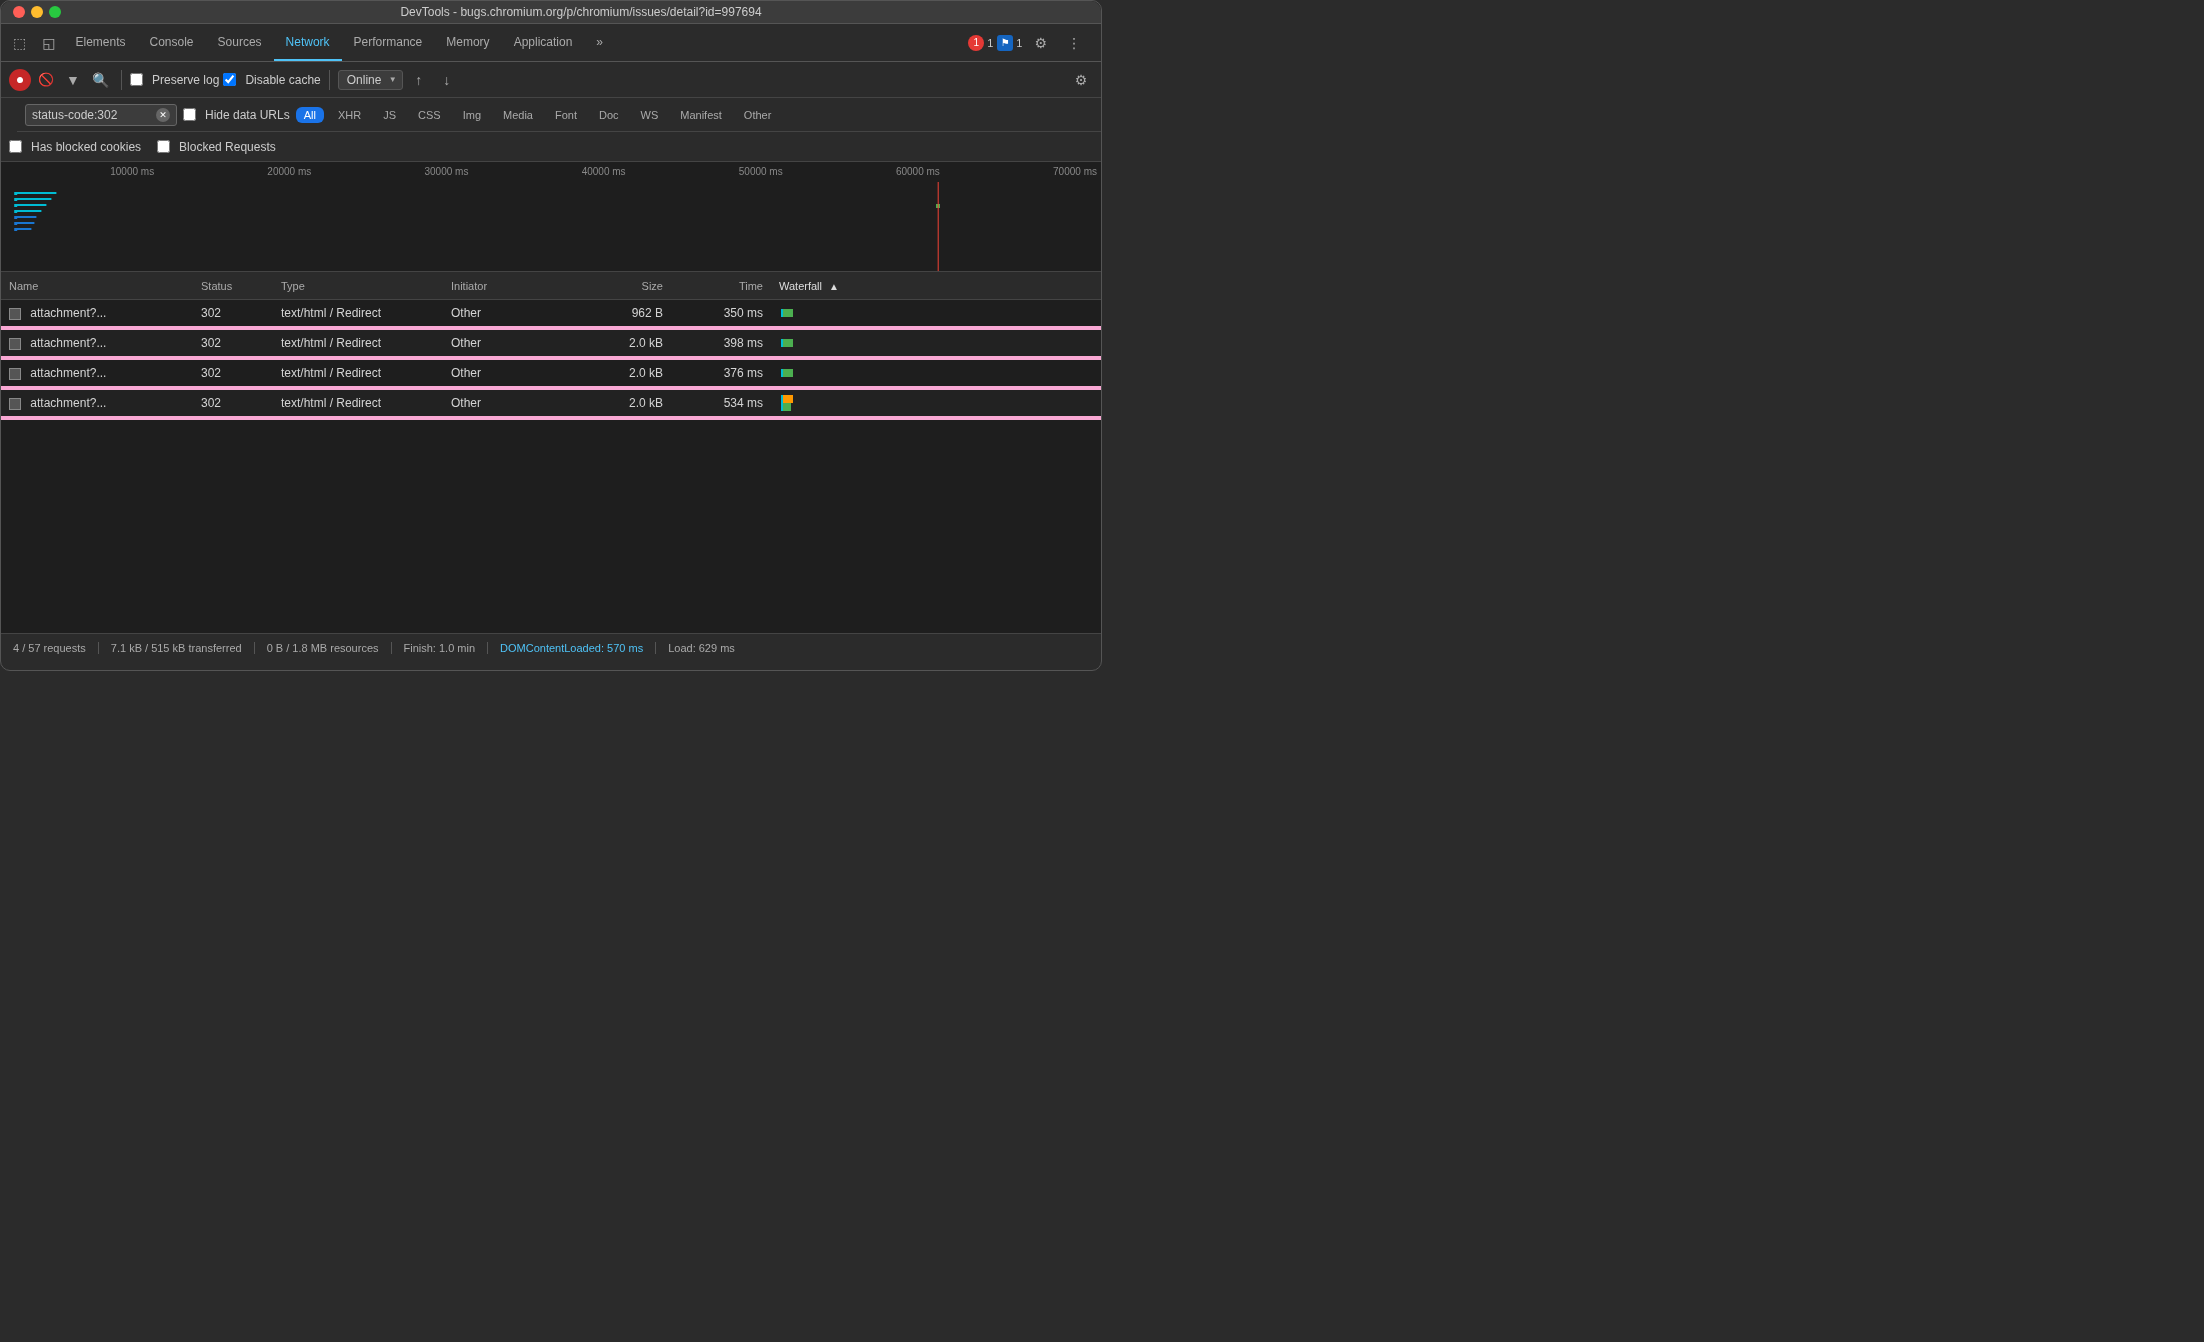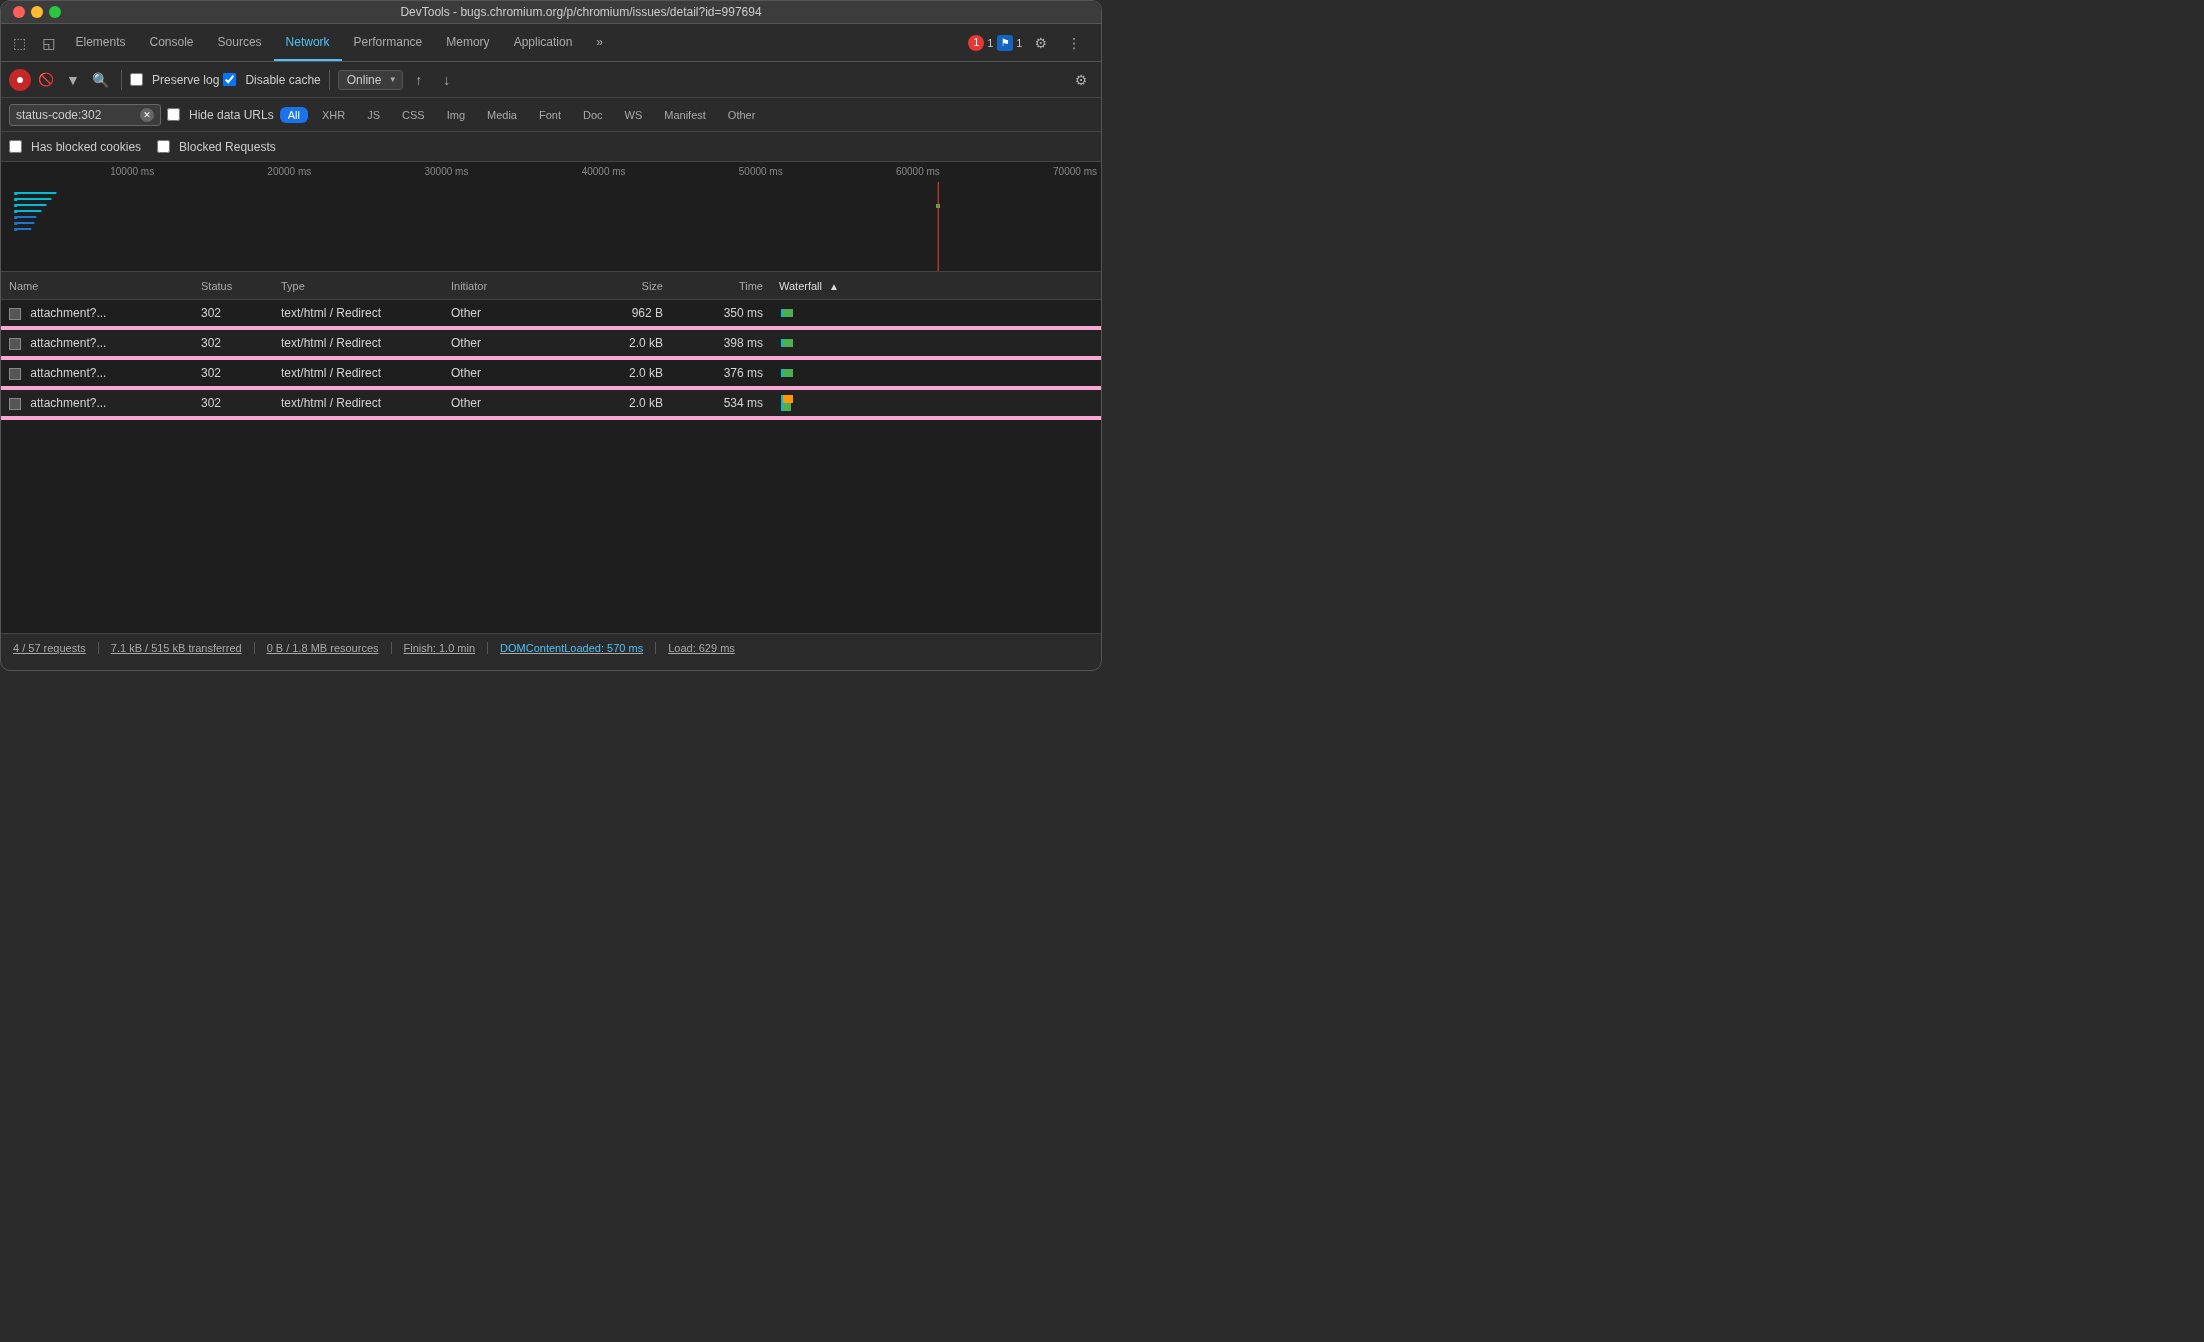--- a/index.html
+++ b/index.html
@@ -201,20 +201,21 @@
 
     
     .filter-row {
       background: #2b2b2b;
       height: 34px;
       display: flex;
       align-items: center;
       padding: 0 8px;
       gap: 6px;
       border-bottom: 1px solid #444;
+      margin-left: 16px;
     }
     .filter-input-wrapper {
       display: flex;
       align-items: center;
       background: #3c3c3c;
       border: 1px solid #666;
       border-radius: 3px;
       padding: 0 6px;
       height: 22px;
       min-width: 150px;
@@ -352,21 +353,20 @@
     .status-bar {
       background: #2b2b2b;
       height: 28px;
       display: flex;
       align-items: center;
       padding: 0 12px;
       gap: 0;
       border-top: 1px solid #444;
       font-size: 11px;
       color: #aaa;
-      text-decoration: underline;
     }
     .status-bar-item {
       padding: 0 12px;
       border-right: 1px solid #555;
     }
     .status-bar-item:first-child { padding-left: 0; }
     .status-bar-item:last-child { border-right: none; }
     .domcontentloaded { color: #4fc3f7; }
 
     .main-content {

